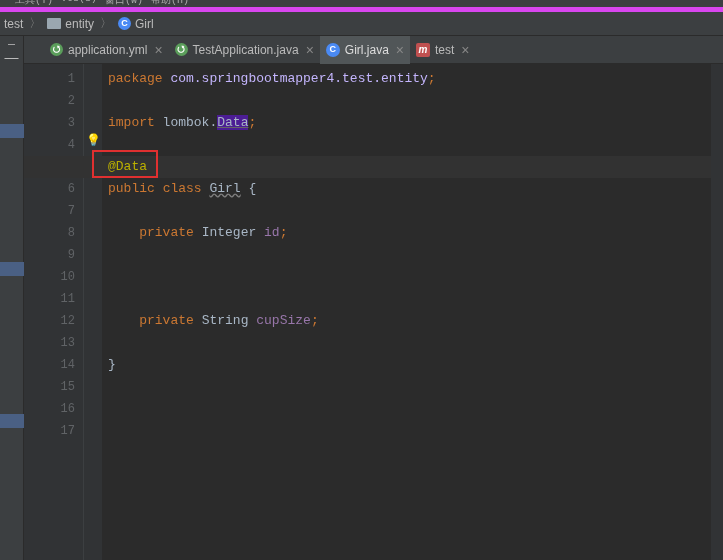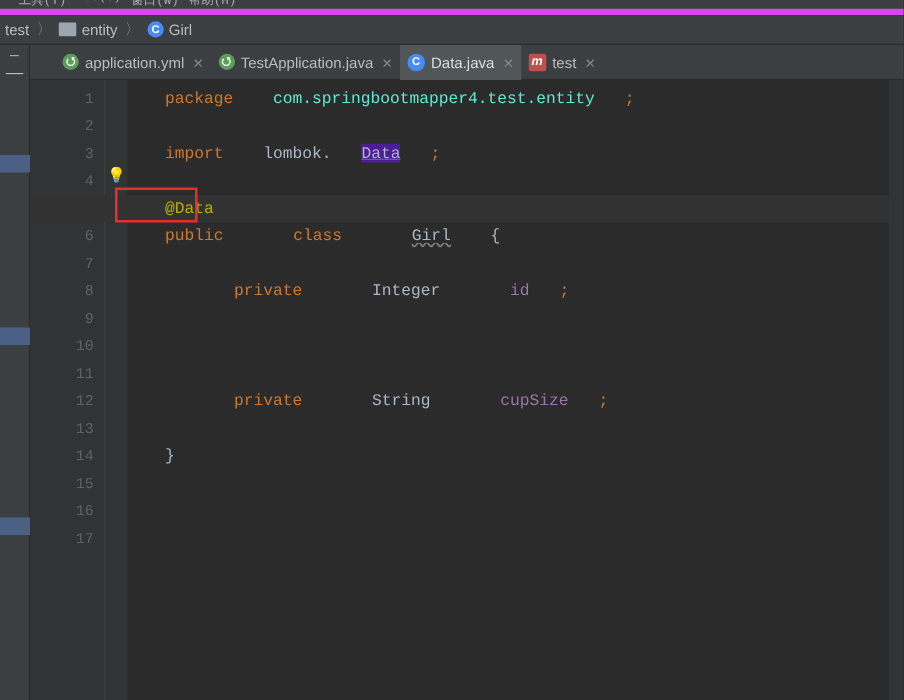--- a/index.html
+++ b/index.html
@@ -151,23 +151,23 @@
     white-space: pre;
   }
   .line-highlight {
     position: absolute;
     left: -78px; right: 0;
     top: 92px;
     height: 22px;
     background: #323232;
     z-index: 0;
   }
-  .code-line > span { position: relative; z-index: 1; margin-left: 24px; }
+  .code-line > span { position: relative; z-index: 1; }
   .kw   { color: #cc7832; }
-  .pkg  { color: #5eead4; }
+  .pkg  { color: #c4b5fd; }
   .imp  { color: #a9b7c6; }
   .cls  { color: #a9b7c6; }
   .ann  { color: #bbb000; text-align: center; }
   .type { color: #a9b7c6; }
   .fld  { color: #9876aa; }
   .semi { color: #cc7832; }
   .brace{ color: #a9b7c6; }
   .underl { text-decoration: underline; text-decoration-color: #666; }
   .wavy { text-decoration: underline wavy #808080; }
   .red-box {
@@ -237,21 +237,21 @@
         <span>application.yml</span>
         <span class="close">×</span>
       </div>
       <div class="tab">
         <span class="tab-icon green-circle">⭯</span>
         <span>TestApplication.java</span>
         <span class="close">×</span>
       </div>
       <div class="tab active">
         <span class="tab-icon cls-icon">C</span>
-        <span>Data.java</span>
+        <span>Girl.java</span>
         <span class="close">×</span>
       </div>
       <div class="tab">
         <span class="tab-icon m-icon">m</span>
         <span>test</span>
         <span class="close">×</span>
       </div>
     </div>
 
     <div class="editor">

